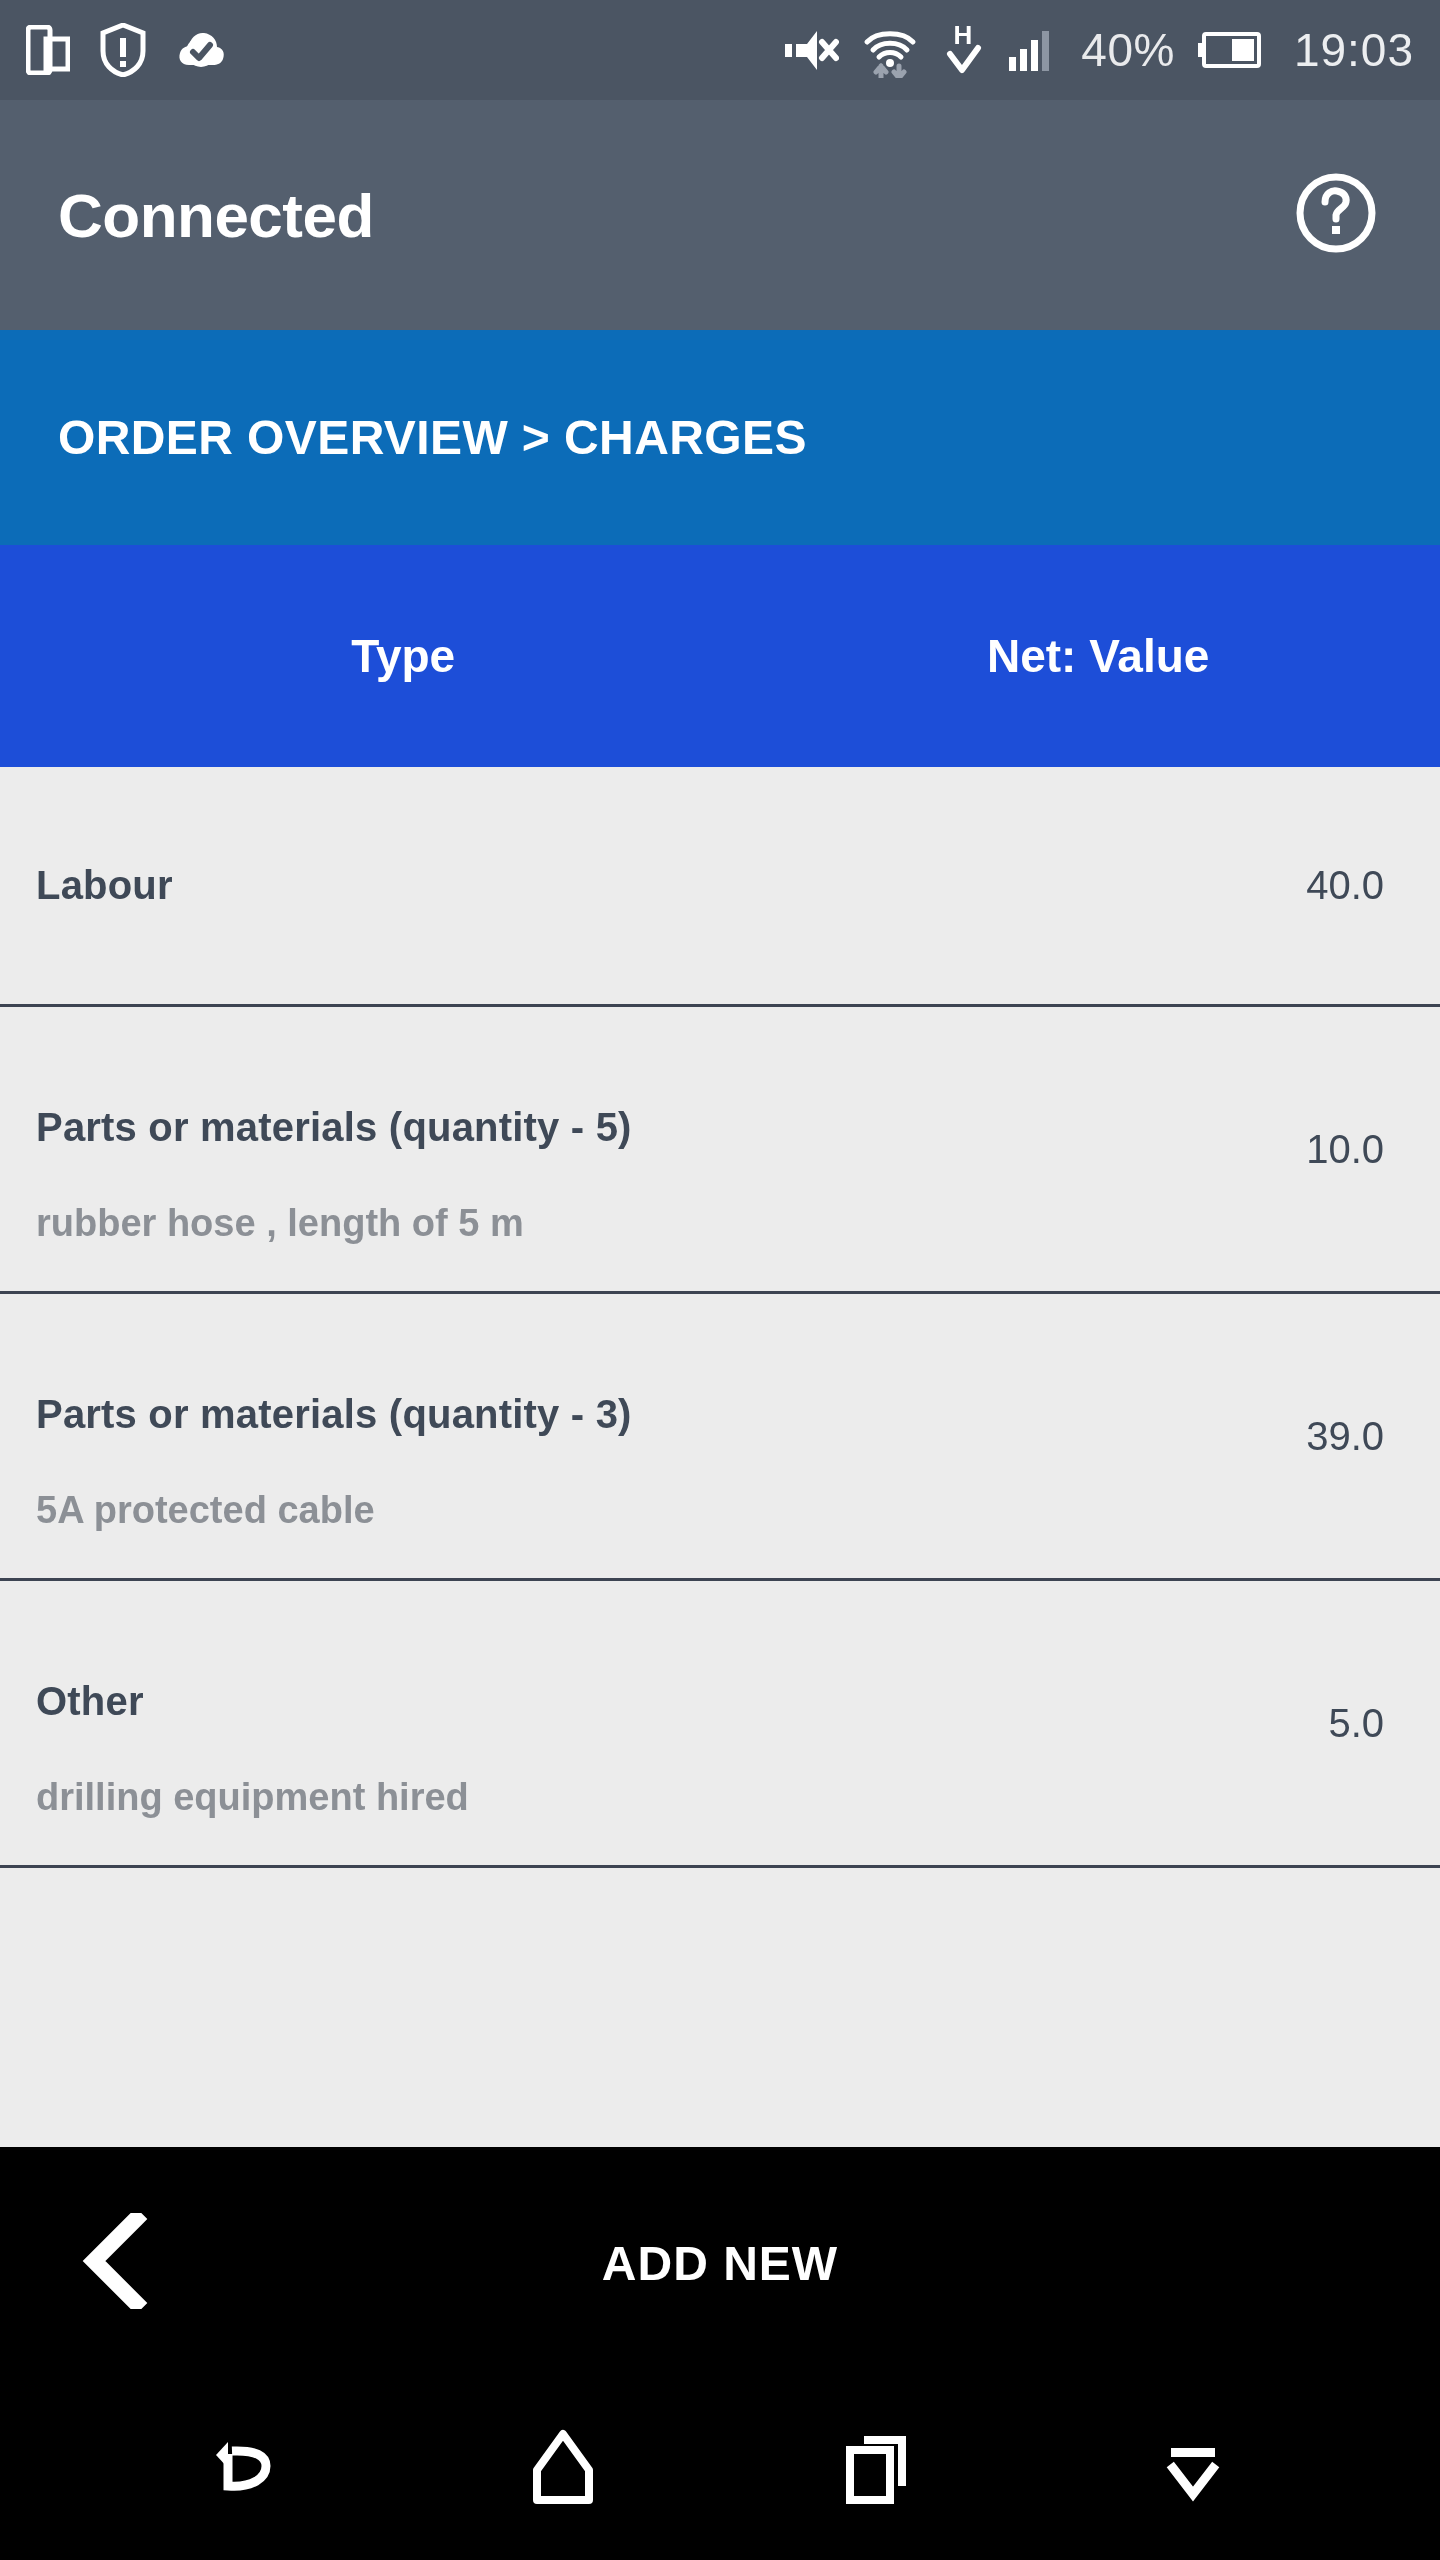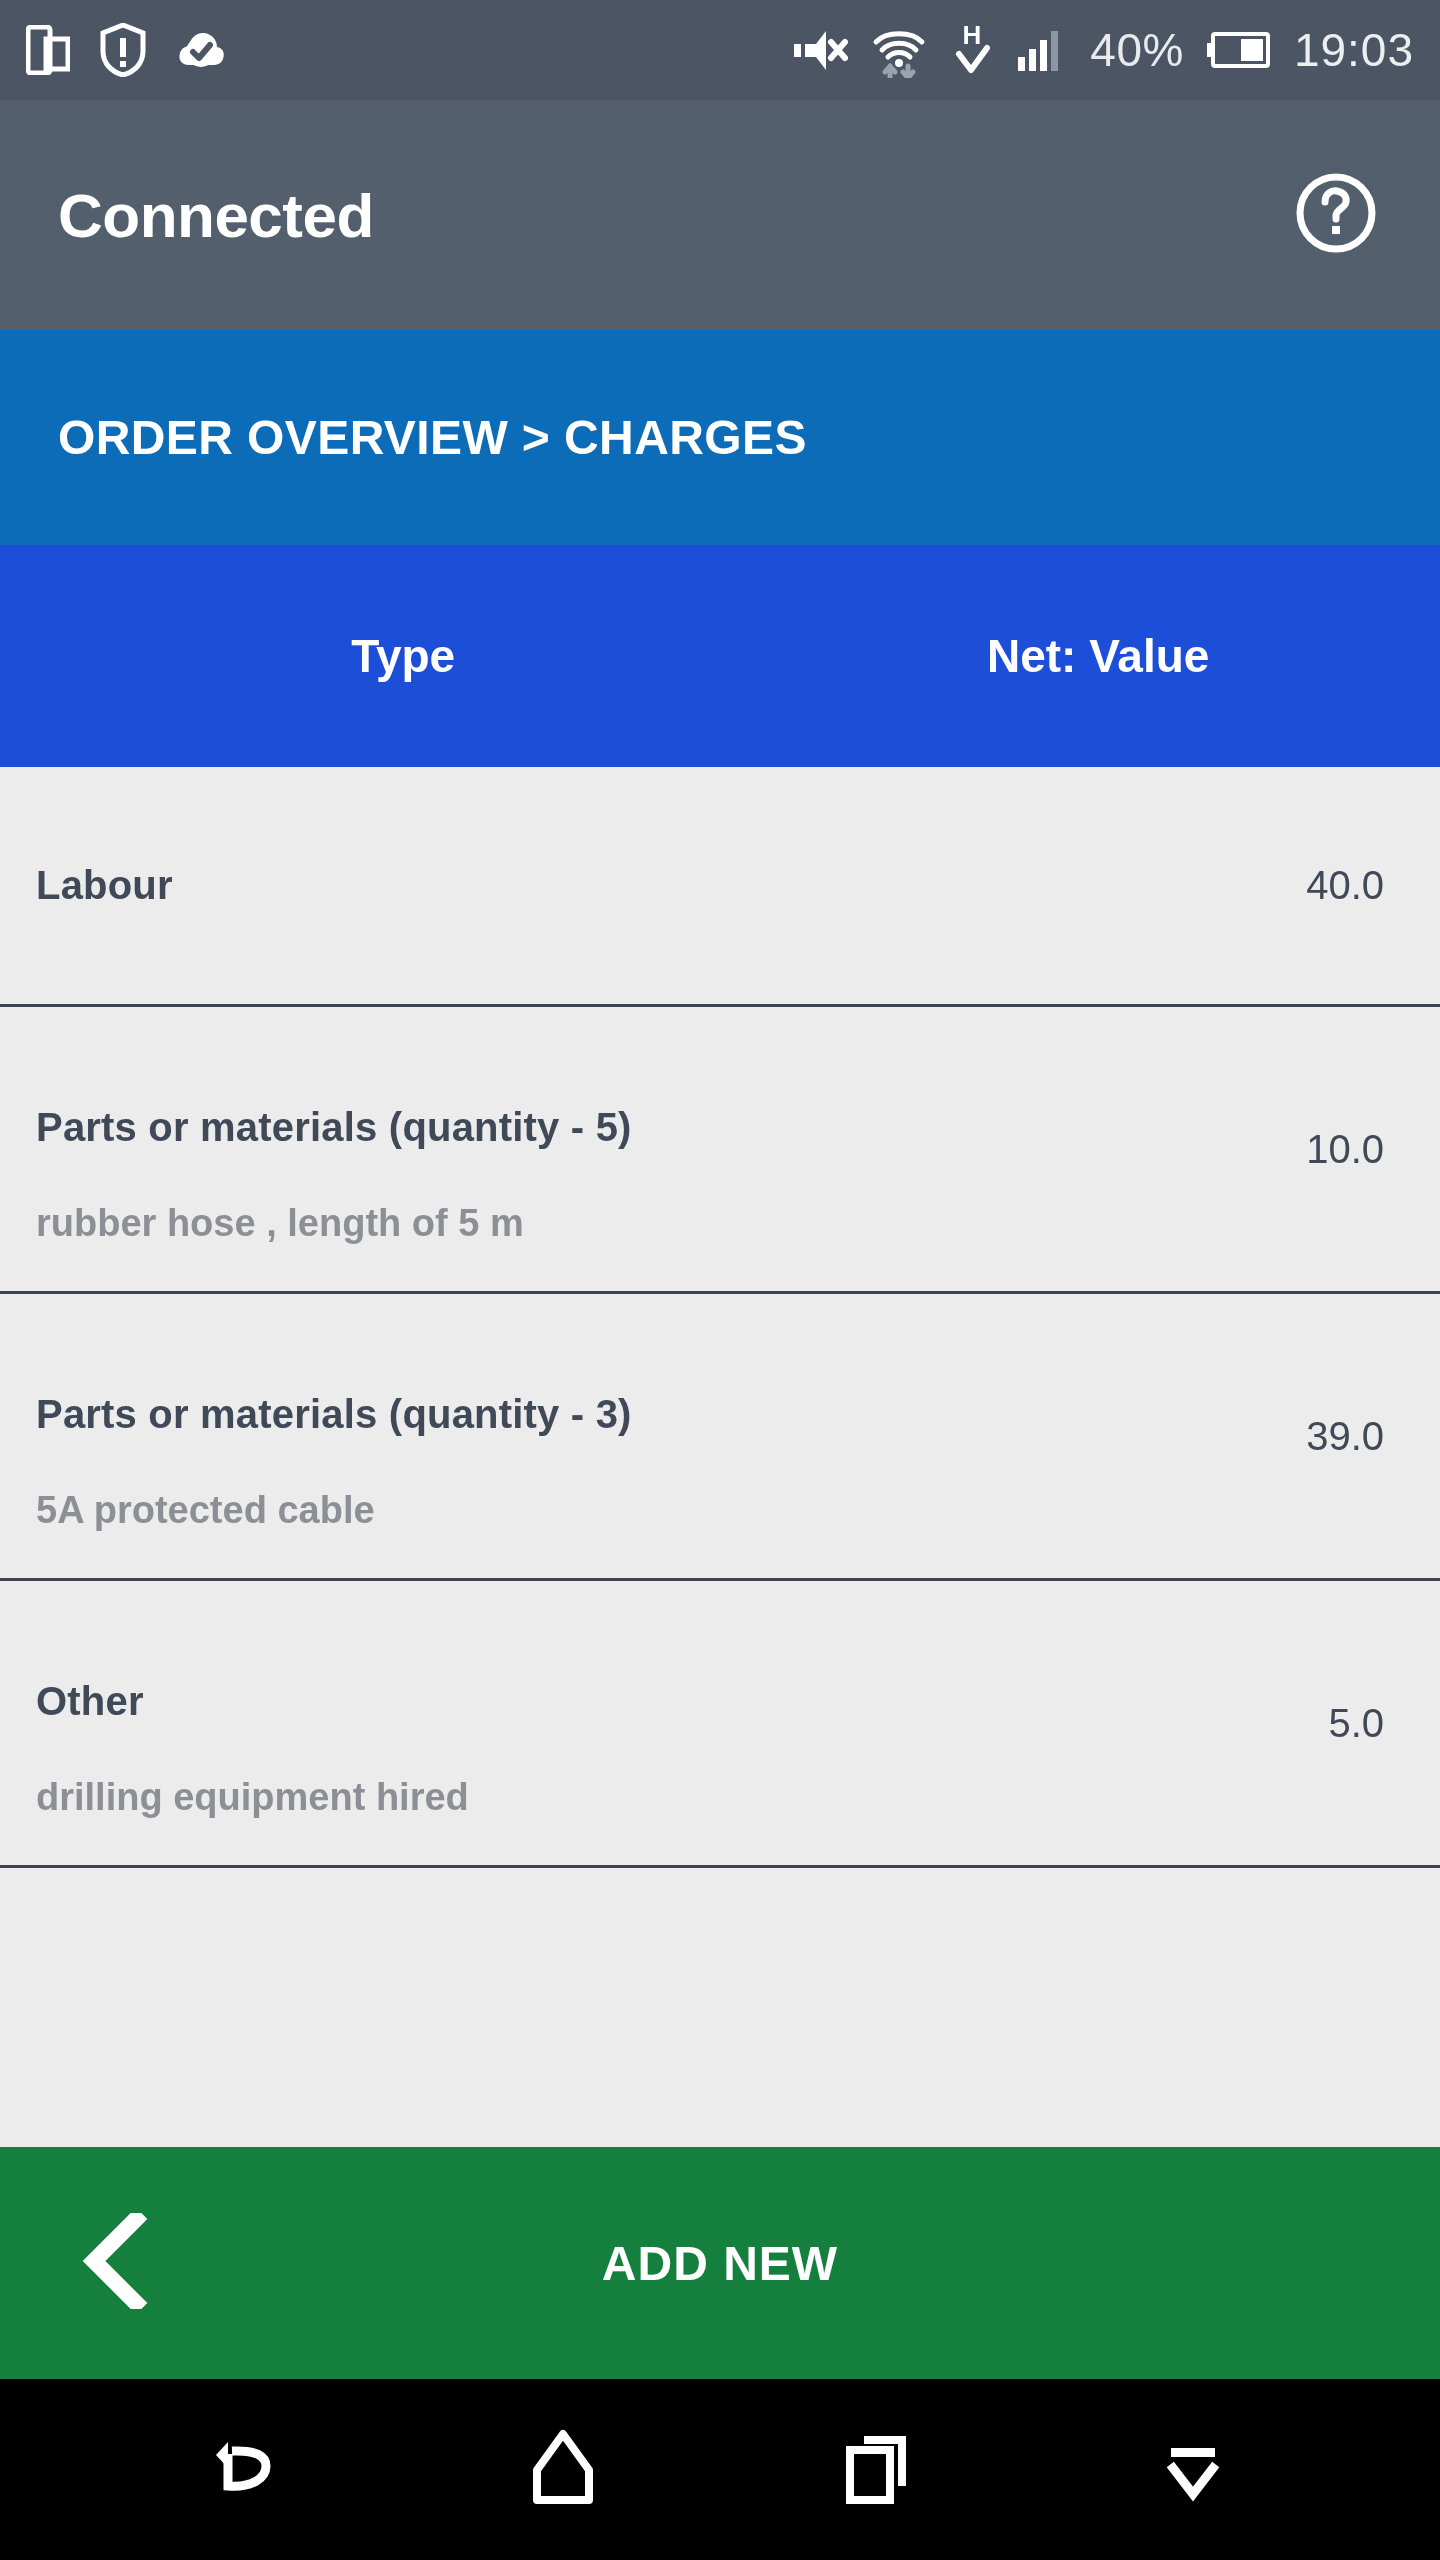--- a/index.html
+++ b/index.html
@@ -26,21 +26,21 @@
     color:#ffffff;
   }
   .sb-left { display:flex; align-items:center; gap:30px; }
   .sb-right { display:flex; align-items:center; gap:22px; margin-left:auto; }
   .sb-icon { display:flex; align-items:center; justify-content:center; }
   .sb-text {
     font-size:46px; font-weight:400; letter-spacing:0.5px;
     color:#e9eaec;
     font-family:"Liberation Sans", sans-serif;
   }
-  .sb-clock { font-size:46px; color:#eceef0; letter-spacing:1px; }
+  .sb-clock { font-size:46px; color:#eceef0; letter-spacing:1px;margin-left:9px; }
 
   
   .appbar {
     flex:0 0 230px; height:230px;
     background:#545f6e;
     display:flex; align-items:center;
     padding:0 58px;
   }
   .appbar-title {
     font-size:62px; font-weight:bold; color:#ffffff;
@@ -126,21 +126,21 @@
     font-size:42px; font-weight:bold; font-stretch:condensed;
   }
   .totals-values { margin-top:74px; }
   .totals-values .totals-cell {
     font-size:48px; font-weight:bold; font-stretch:condensed;
   }
 
   
   .actionbar {
     flex:0 0 232px; height:232px;
-    background:#15803d;
+    background:#000000;
     display:flex; align-items:center;
     padding:0 76px;
     position:relative;
   }
   .back-chevron { cursor:pointer; display:flex; align-items:center; }
   .add-new {
     position:absolute; left:0; right:0;
     text-align:center;
     color:#ffffff; font-size:48px; font-weight:bold;
     font-stretch:condensed; letter-spacing:1px;

